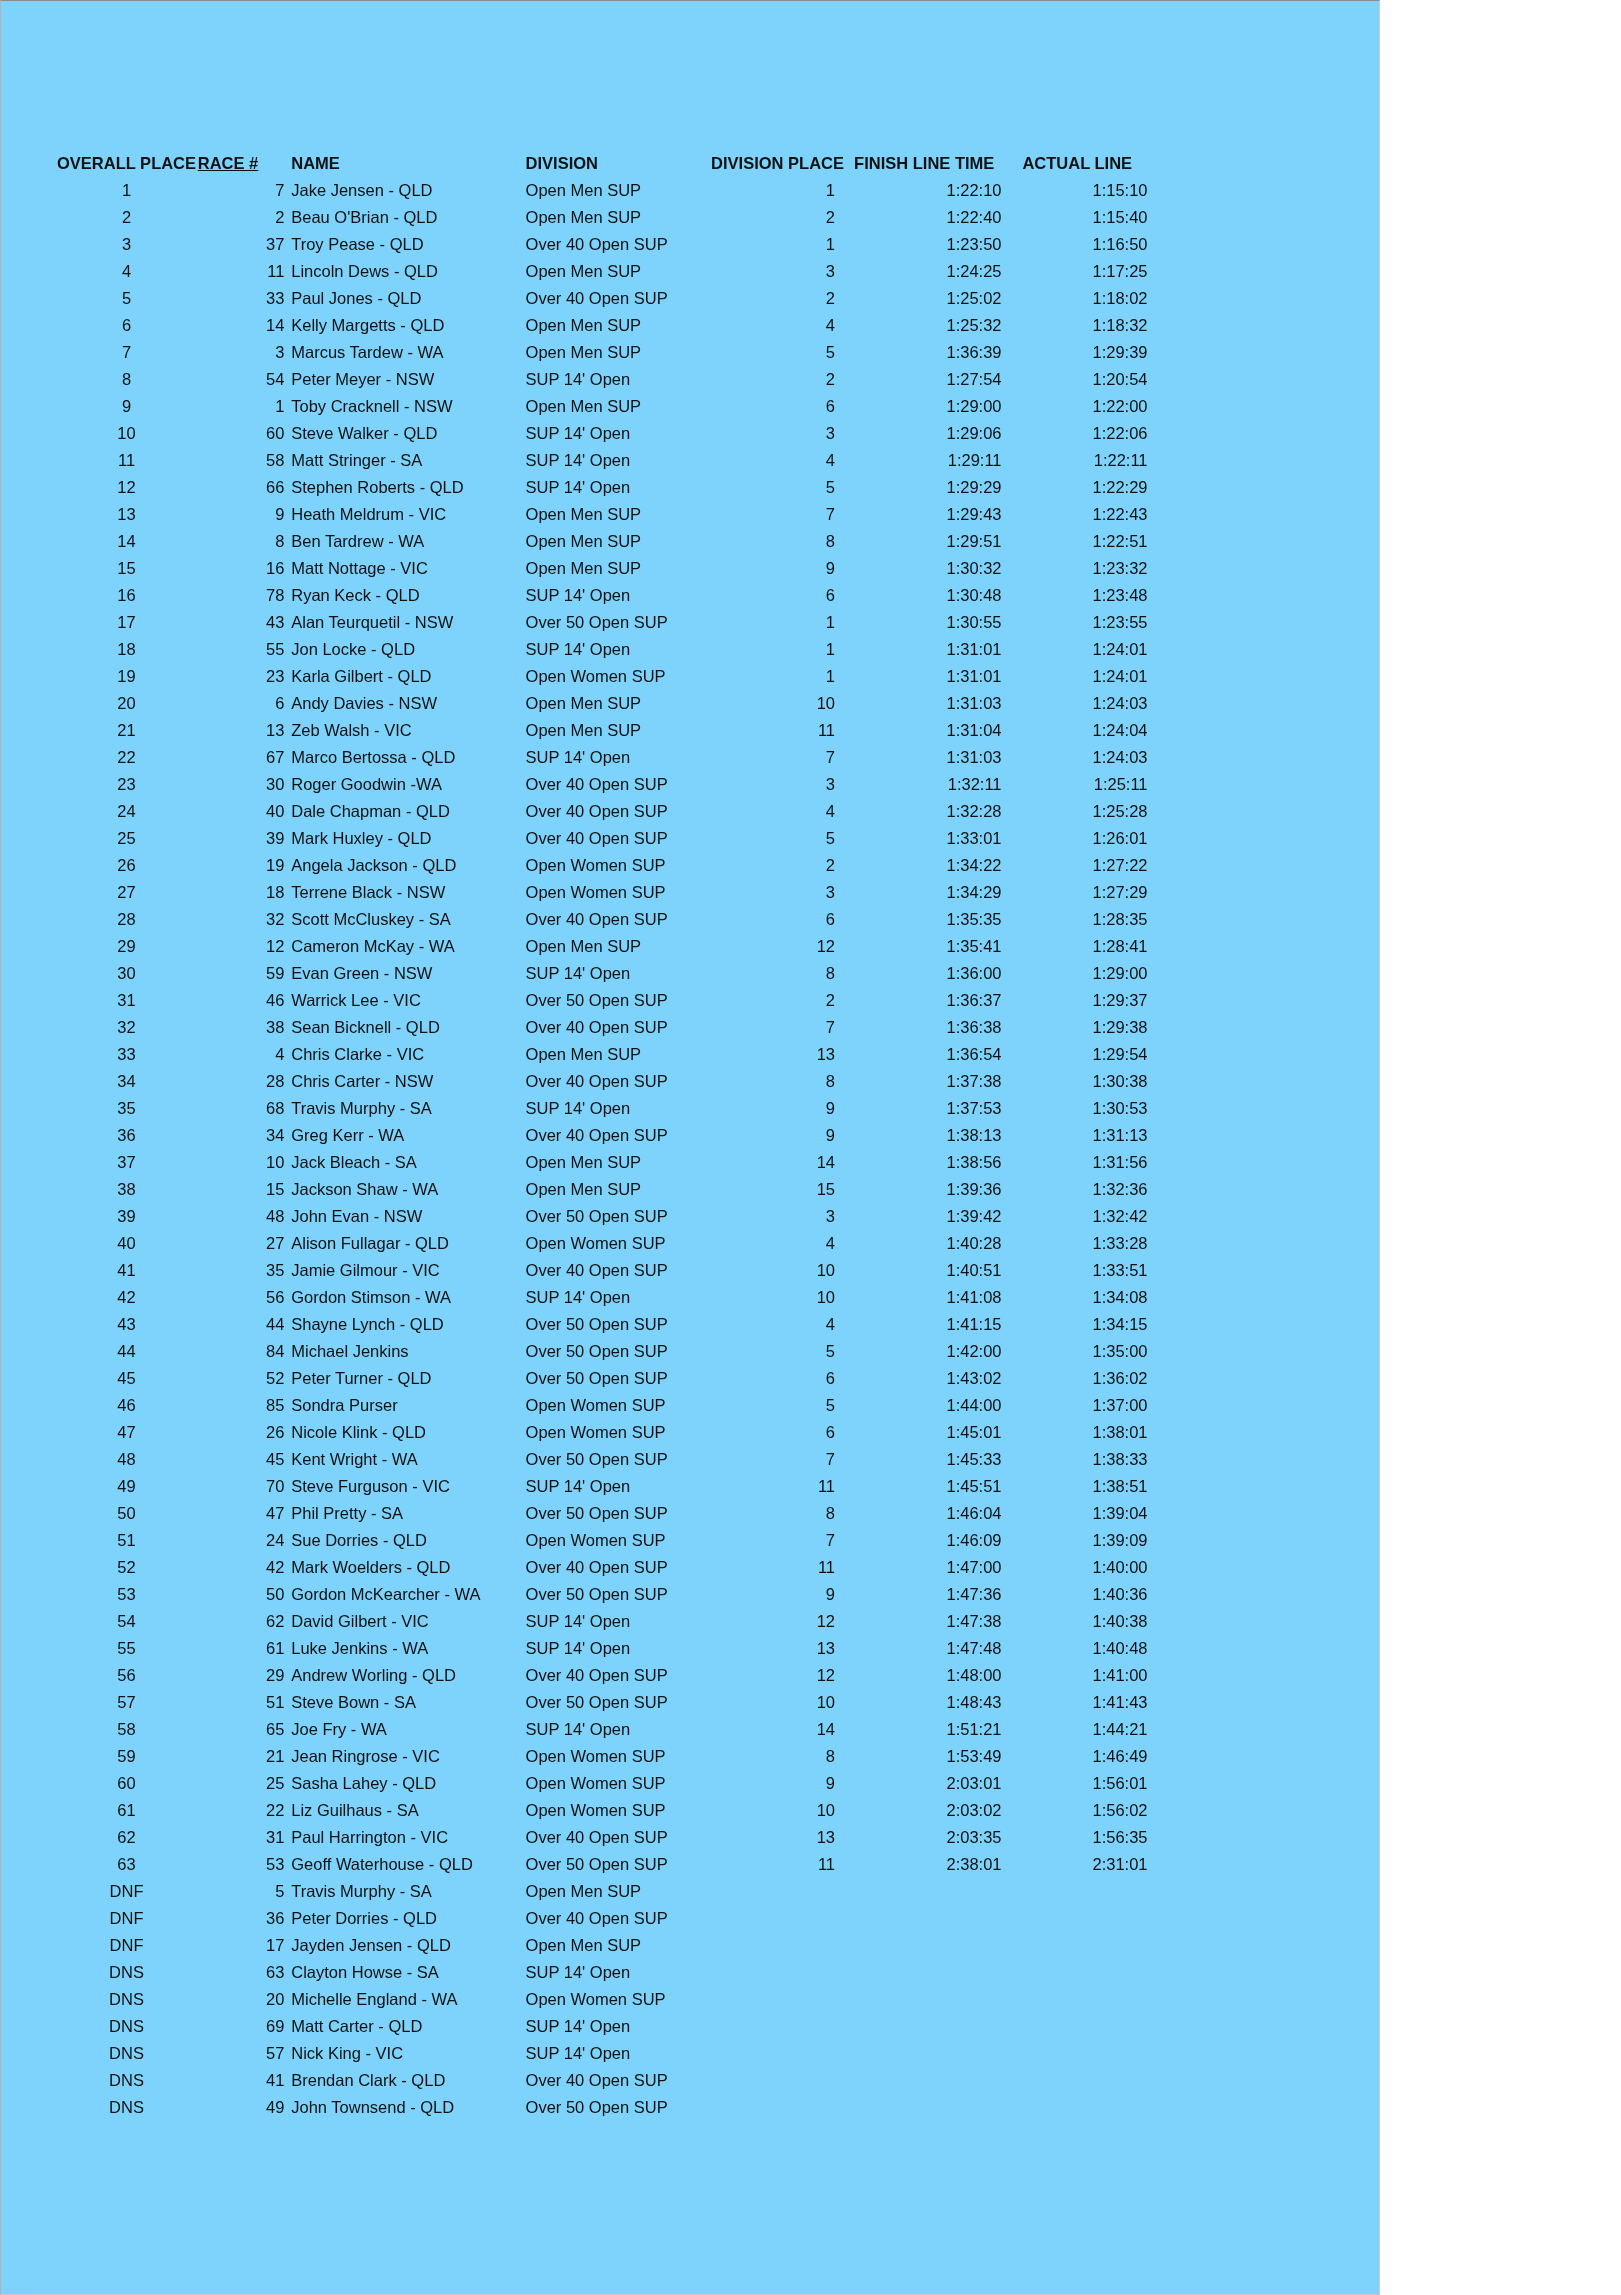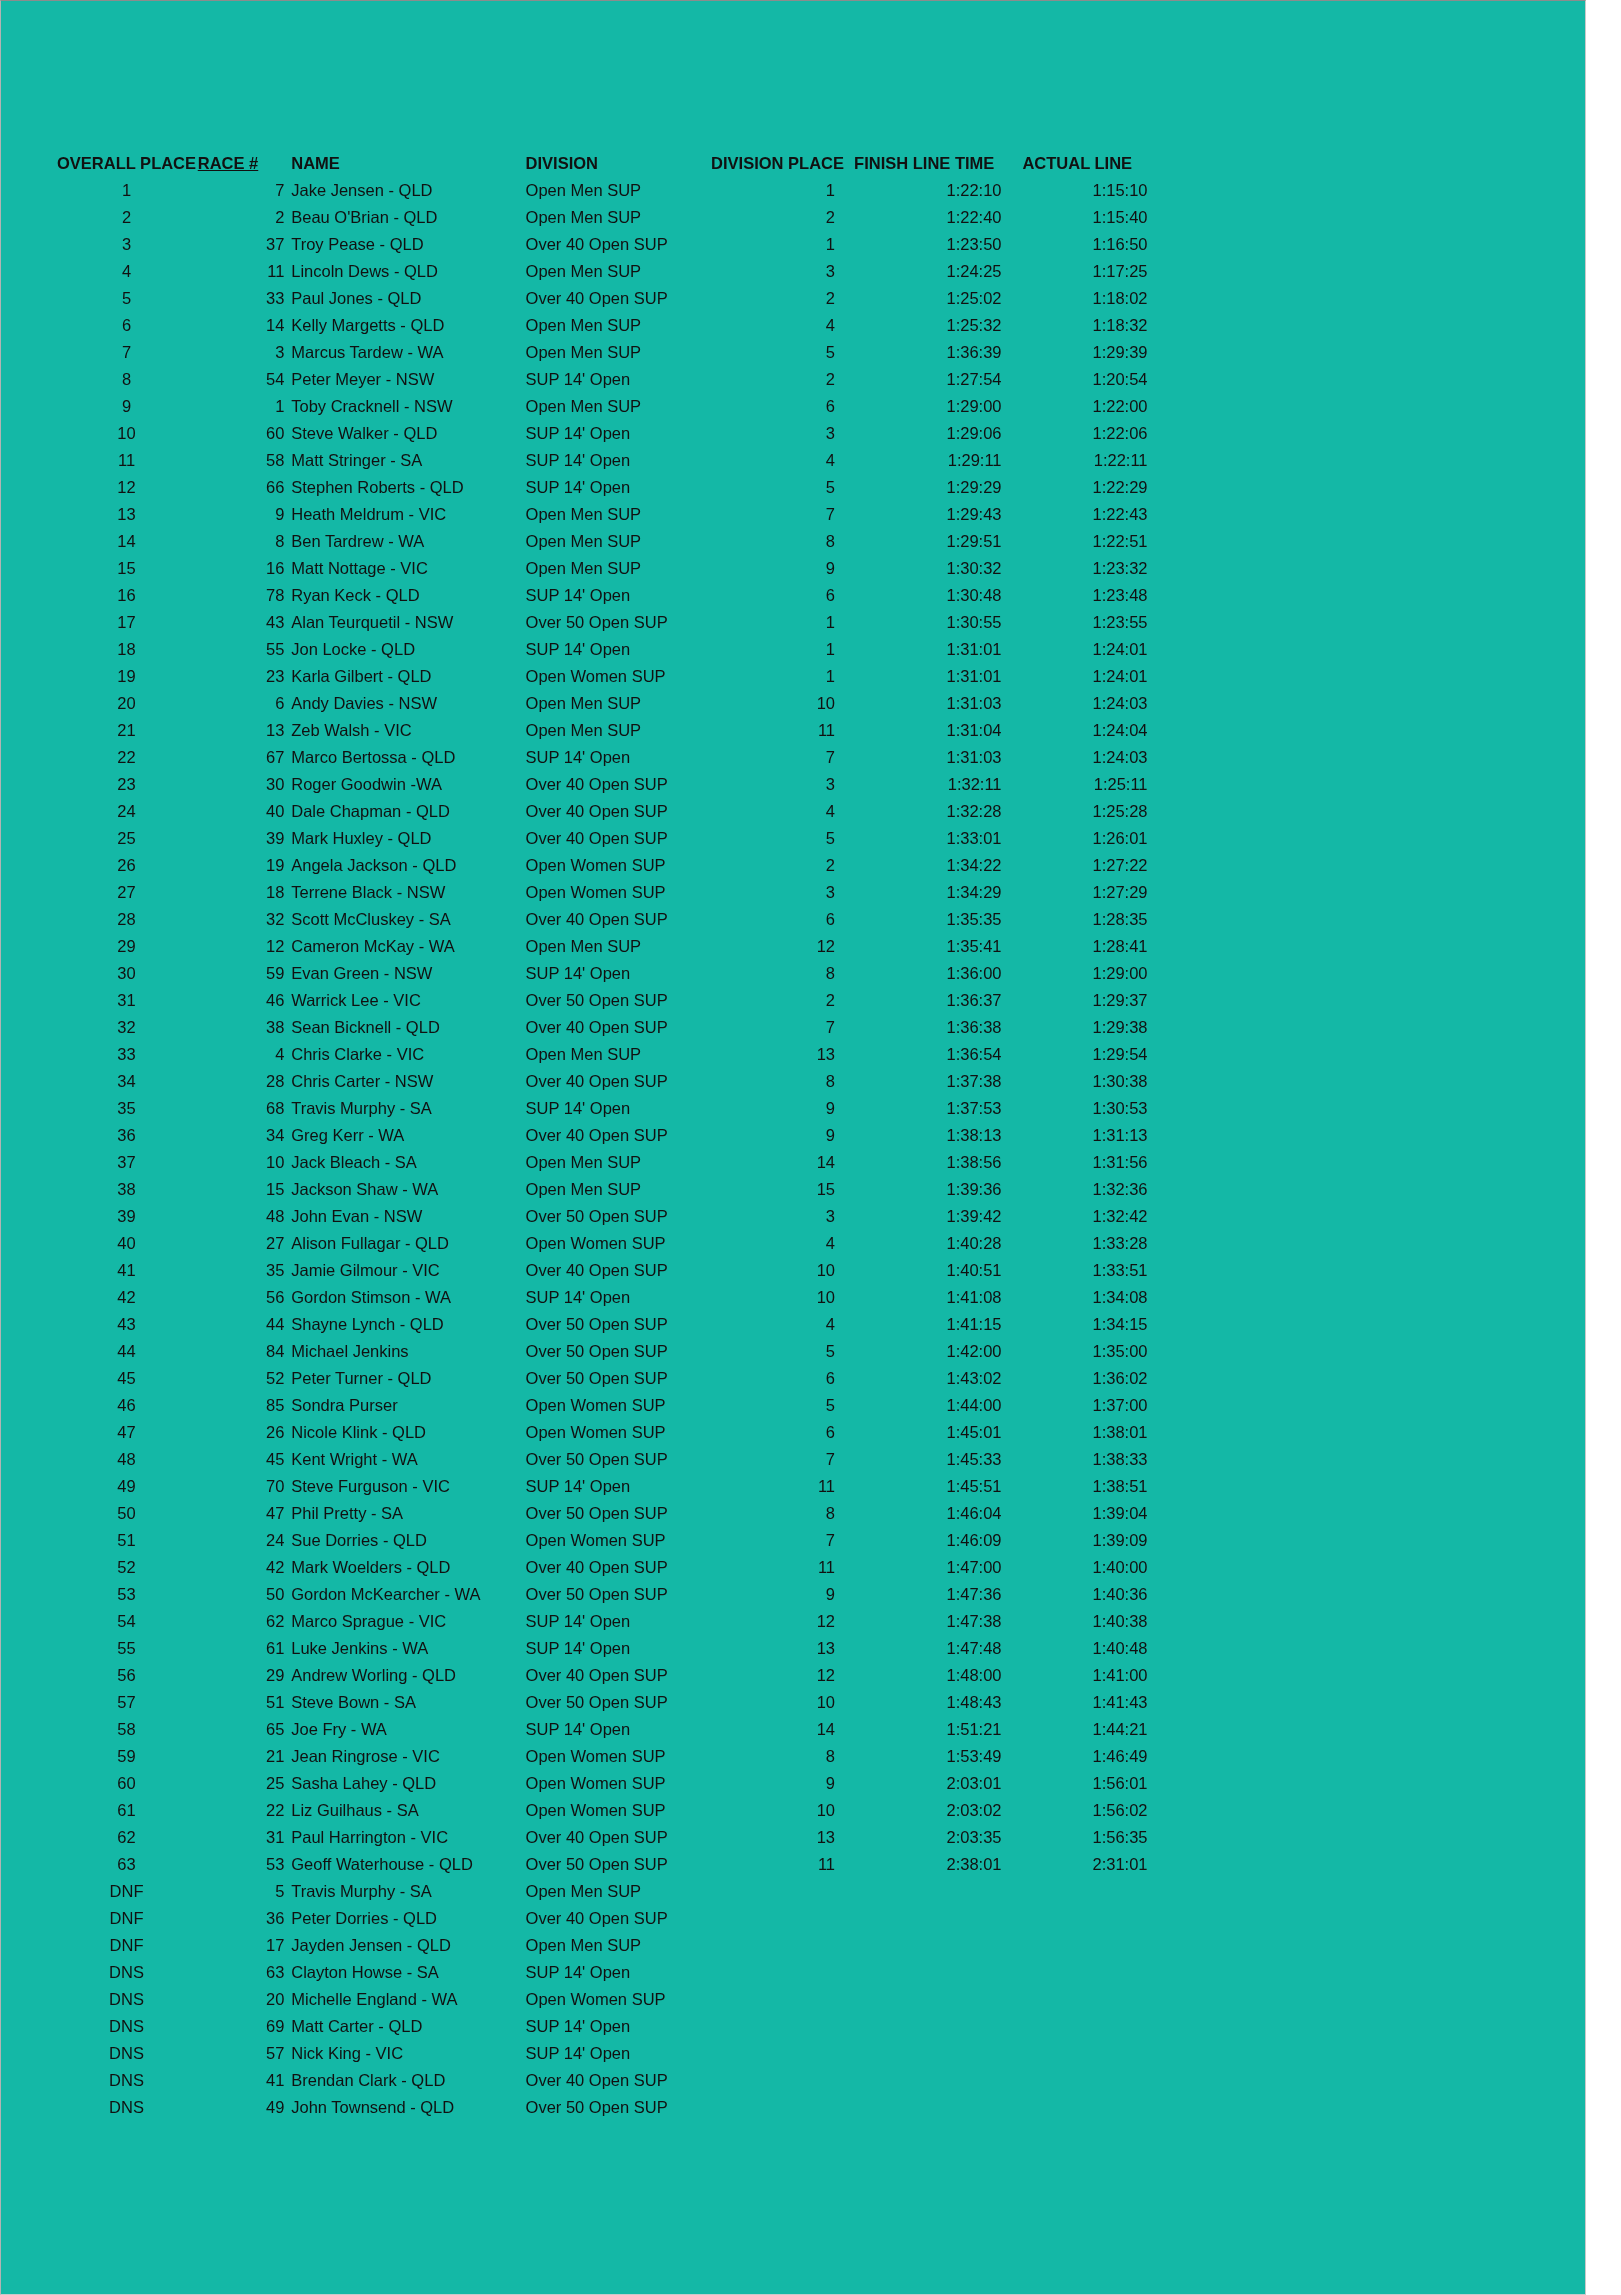--- a/index.html
+++ b/index.html
@@ -3,24 +3,24 @@
 <meta charset="utf-8">
 <style>
   html, body {
     margin: 0;
     padding: 0;
     background: #ffffff;
     font-family: "Liberation Sans", sans-serif;
   }
   .page {
     position: relative;
-    width: 1586px;
+    width: 1380px;
     height: 2295px;
     box-sizing: border-box;
-    background: #14b8a6;
+    background: #7dd3fc;
     border-top: 1.7px solid #8c8c8c;
     border-left: 1.7px solid #b3b3b3;
     border-right: 0.9px solid #c9c9c9;
     border-bottom: 1.7px solid #c9c9c9;
     overflow: hidden;
   }
   table.results {
     position: absolute;
     left: 56px;
     top: 149px;
@@ -569,21 +569,21 @@
           <td>50</td>
           <td>Gordon McKearcher - WA</td>
           <td>Over 50 Open SUP</td>
           <td>9</td>
           <td>1:47:36</td>
           <td>1:40:36</td>
         </tr>
         <tr>
           <td>54</td>
           <td>62</td>
-          <td>Marco Sprague - VIC</td>
+          <td>David Gilbert - VIC</td>
           <td>SUP 14' Open</td>
           <td>12</td>
           <td>1:47:38</td>
           <td>1:40:38</td>
         </tr>
         <tr>
           <td>55</td>
           <td>61</td>
           <td>Luke Jenkins - WA</td>
           <td>SUP 14' Open</td>

